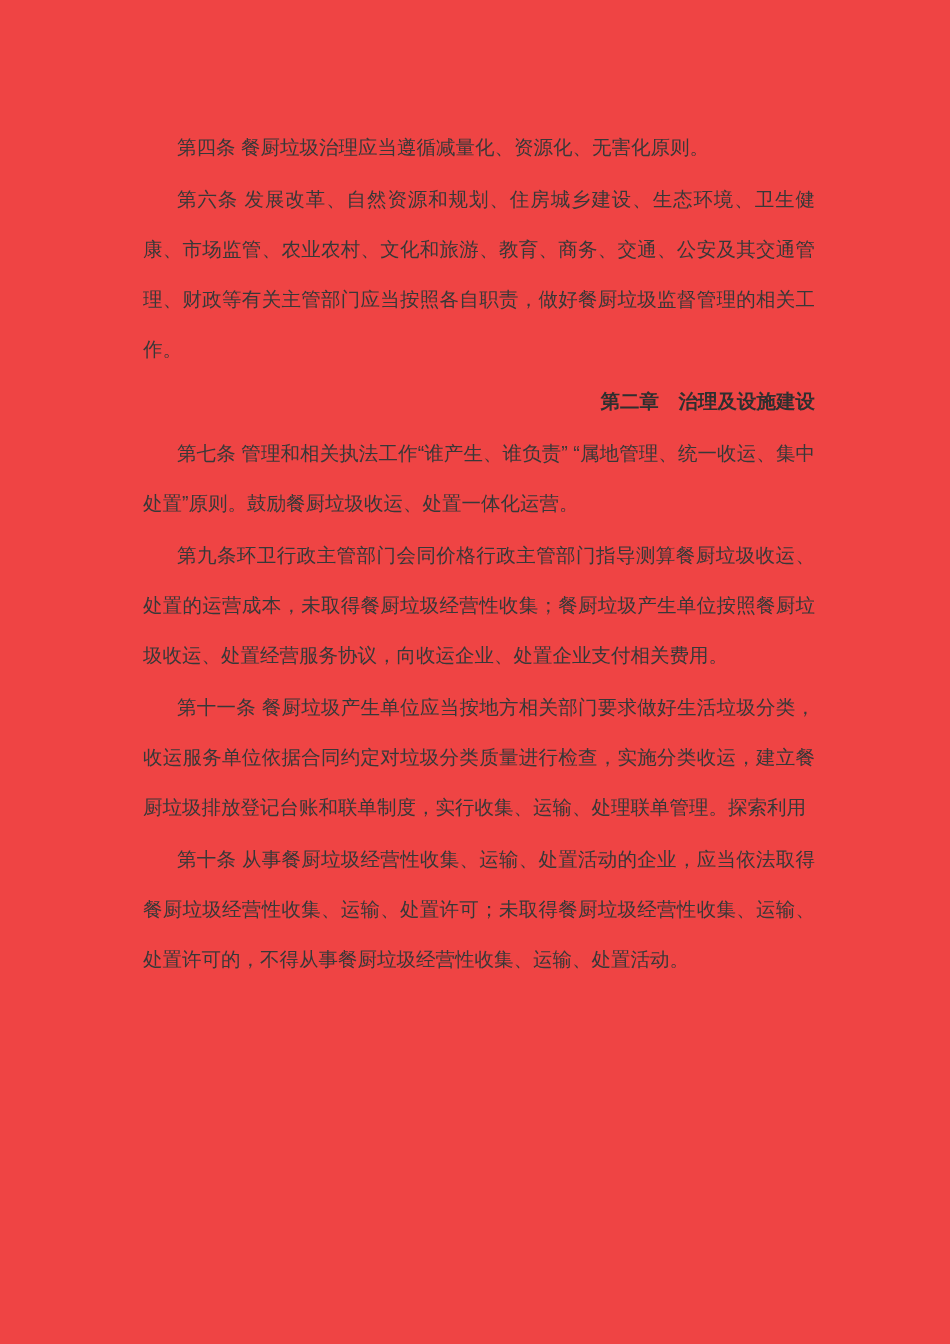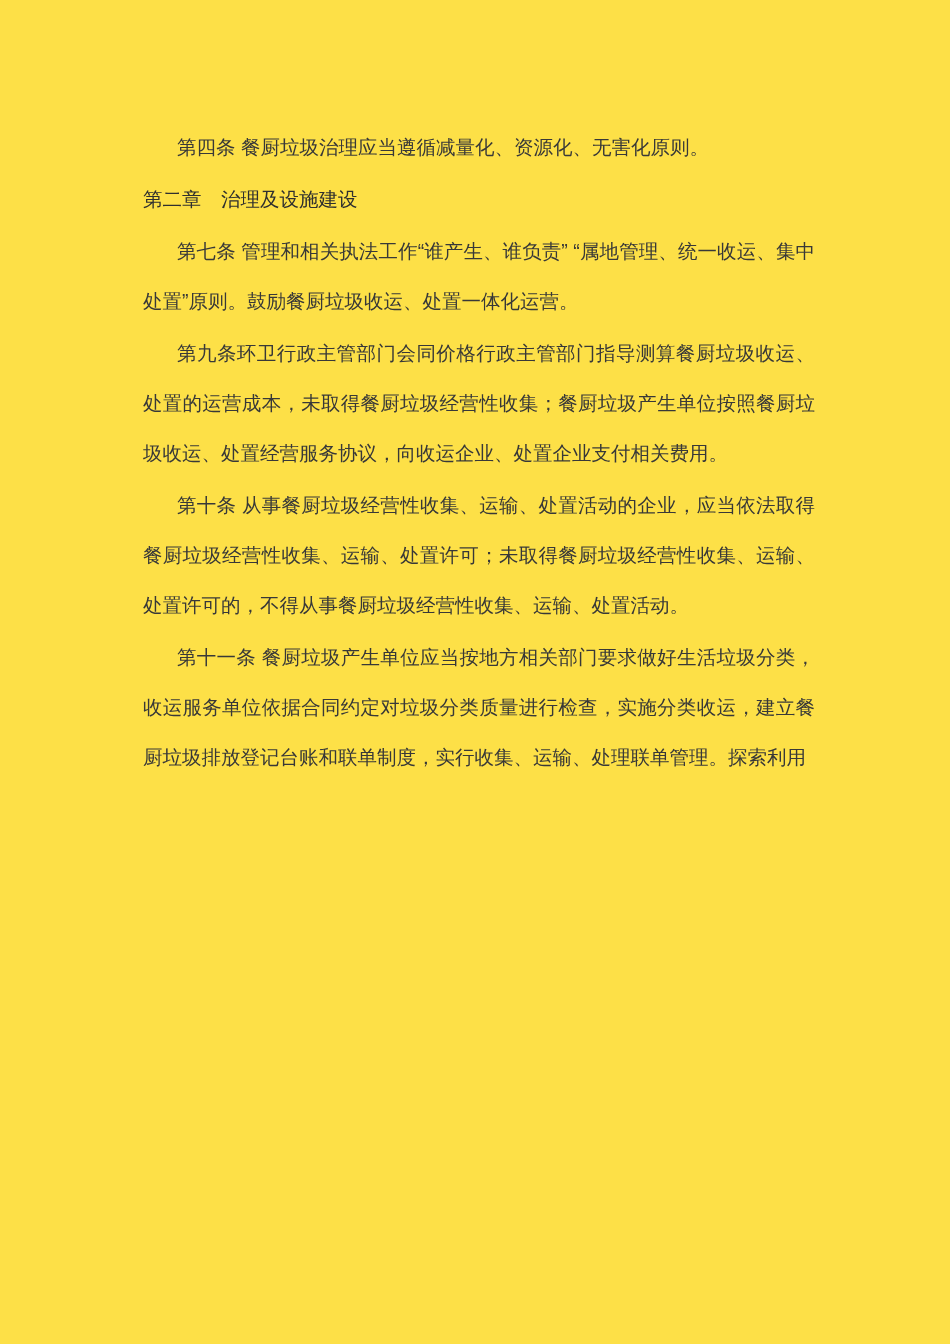--- a/index.html
+++ b/index.html
@@ -4,21 +4,21 @@
 <style>
   html, body {
     margin: 0;
     padding: 0;
     background: #ffffff;
   }
   .page {
     position: relative;
     width: 950px;
     height: 1344px;
-    background: #fde047;
+    background: #ef4444;
     overflow: hidden;
     font-family: "Liberation Sans", "DejaVu Sans", sans-serif;
   }
   .content {
     position: absolute;
     left: 143px;
     top: 122px;
     width: 672px;
     color: #383838;
     font-size: 19.5px;
@@ -26,32 +26,33 @@
     text-align: justify;
     text-justify: inter-ideograph;
   }
   .para {
     margin: 0 0 2px 0;
     text-indent: 34px;
   }
   .chapter {
     margin: 0 0 2px 0;
     font-size: 19.5px;
-    font-weight: 400;
+    font-weight: 700;
     color: #2f2f2f;
-    text-align: left;
+    text-align: right;
     text-indent: 0;
     line-height: 50px;
   }
 </style>
 </head>
 <body>
 
 <main class="page">
   <section class="content">
     <p class="para">第四条 餐厨垃圾治理应当遵循减量化、资源化、无害化原则。</p>
+    <p class="para">第六条 发展改革、自然资源和规划、住房城乡建设、生态环境、卫生健康、市场监管、农业农村、文化和旅游、教育、商务、交通、公安及其交通管理、财政等有关主管部门应当按照各自职责，做好餐厨垃圾监督管理的相关工作。</p>
     <h2 class="chapter">第二章　治理及设施建设</h2>
     <p class="para">第七条 管理和相关执法工作“谁产生、谁负责” “属地管理、统一收运、集中处置”原则。鼓励餐厨垃圾收运、处置一体化运营。</p>
     <p class="para">第九条环卫行政主管部门会同价格行政主管部门指导测算餐厨垃圾收运、处置的运营成本，未取得餐厨垃圾经营性收集；餐厨垃圾产生单位按照餐厨垃圾收运、处置经营服务协议，向收运企业、处置企业支付相关费用。</p>
+    <p class="para">第十一条 餐厨垃圾产生单位应当按地方相关部门要求做好生活垃圾分类，收运服务单位依据合同约定对垃圾分类质量进行检查，实施分类收运，建立餐厨垃圾排放登记台账和联单制度，实行收集、运输、处理联单管理。探索利用</p>
     <p class="para">第十条 从事餐厨垃圾经营性收集、运输、处置活动的企业，应当依法取得餐厨垃圾经营性收集、运输、处置许可；未取得餐厨垃圾经营性收集、运输、处置许可的，不得从事餐厨垃圾经营性收集、运输、处置活动。</p>
-    <p class="para">第十一条 餐厨垃圾产生单位应当按地方相关部门要求做好生活垃圾分类，收运服务单位依据合同约定对垃圾分类质量进行检查，实施分类收运，建立餐厨垃圾排放登记台账和联单制度，实行收集、运输、处理联单管理。探索利用</p>
   </section>
 </main>
 
 </body></html>

